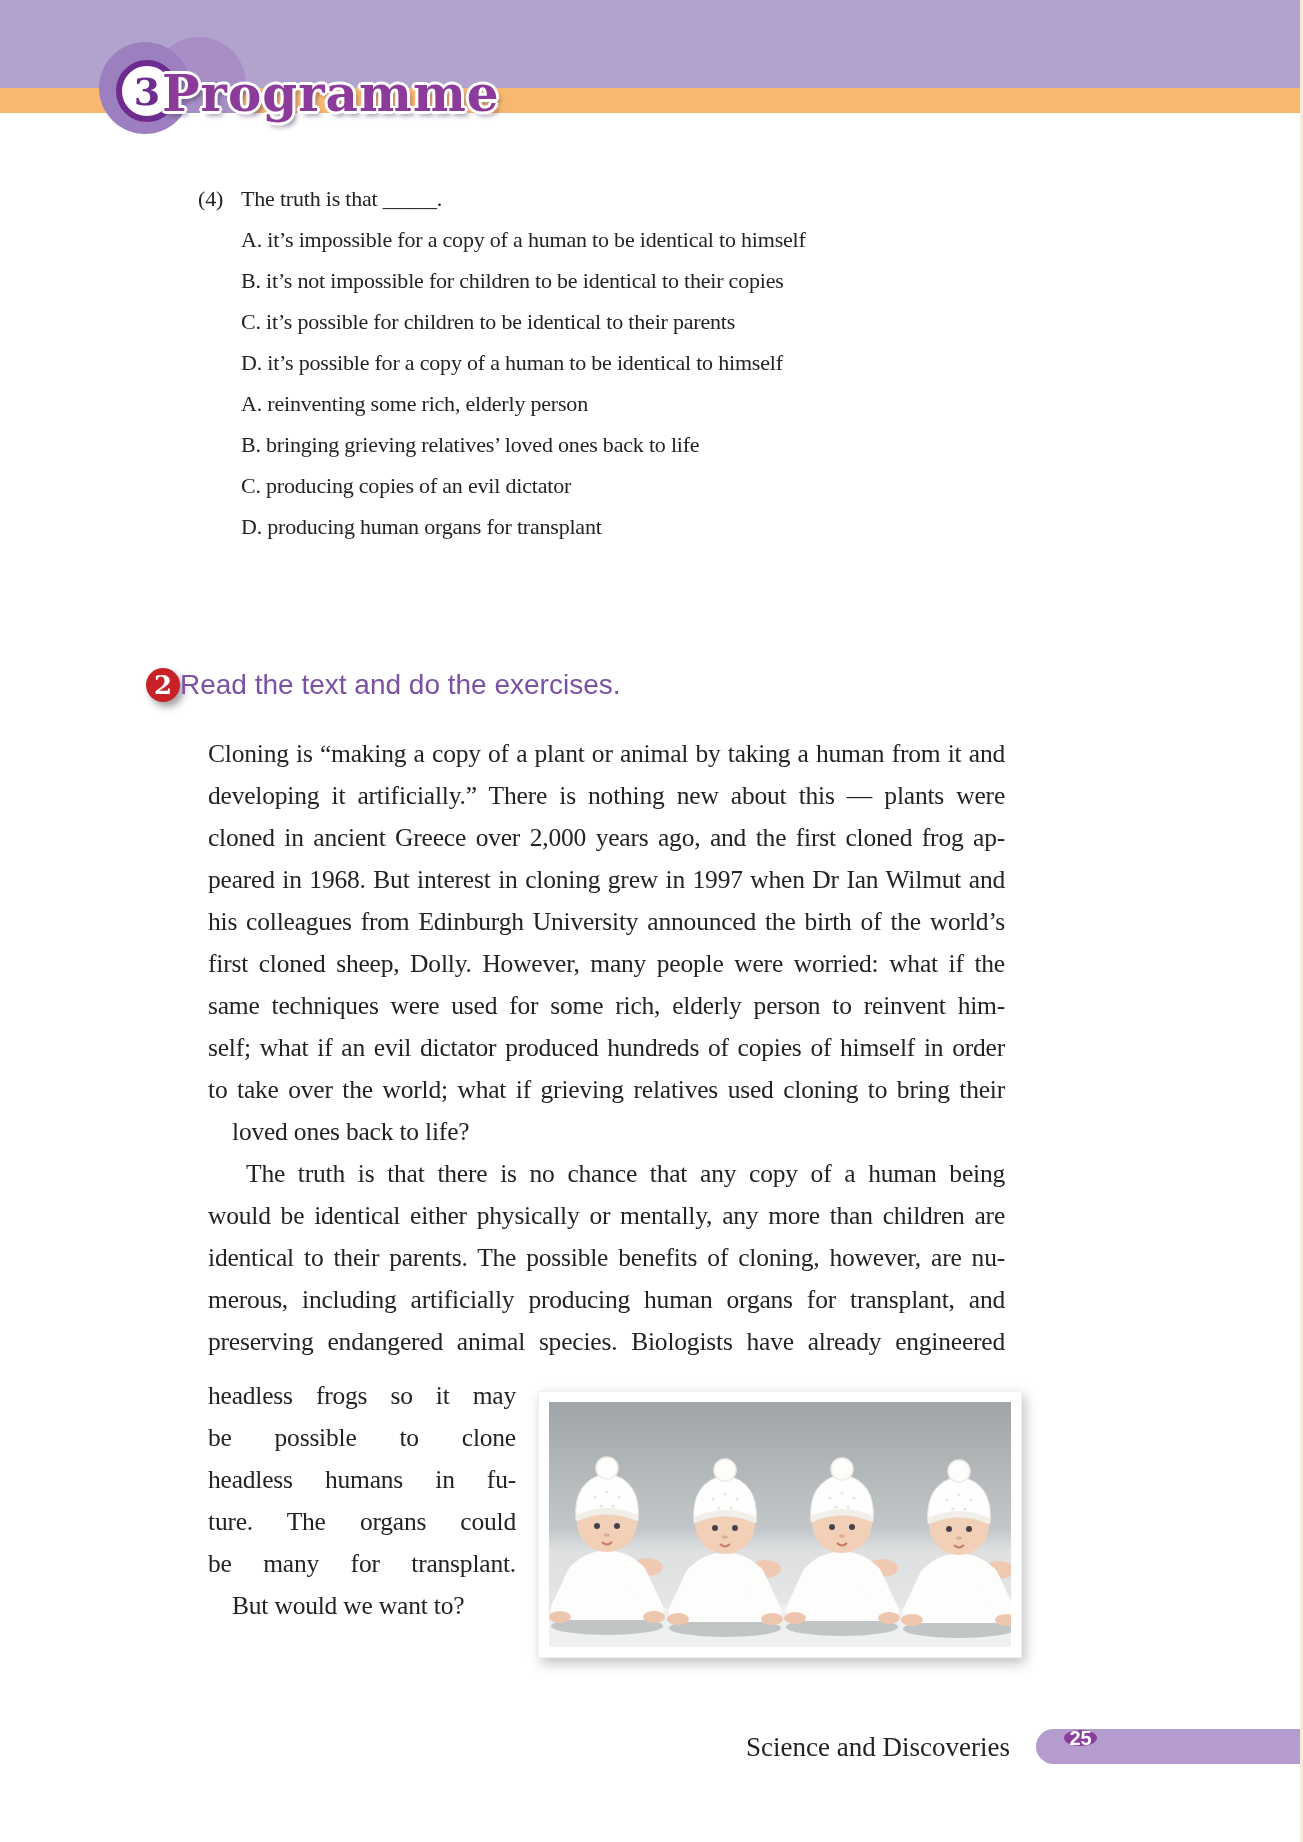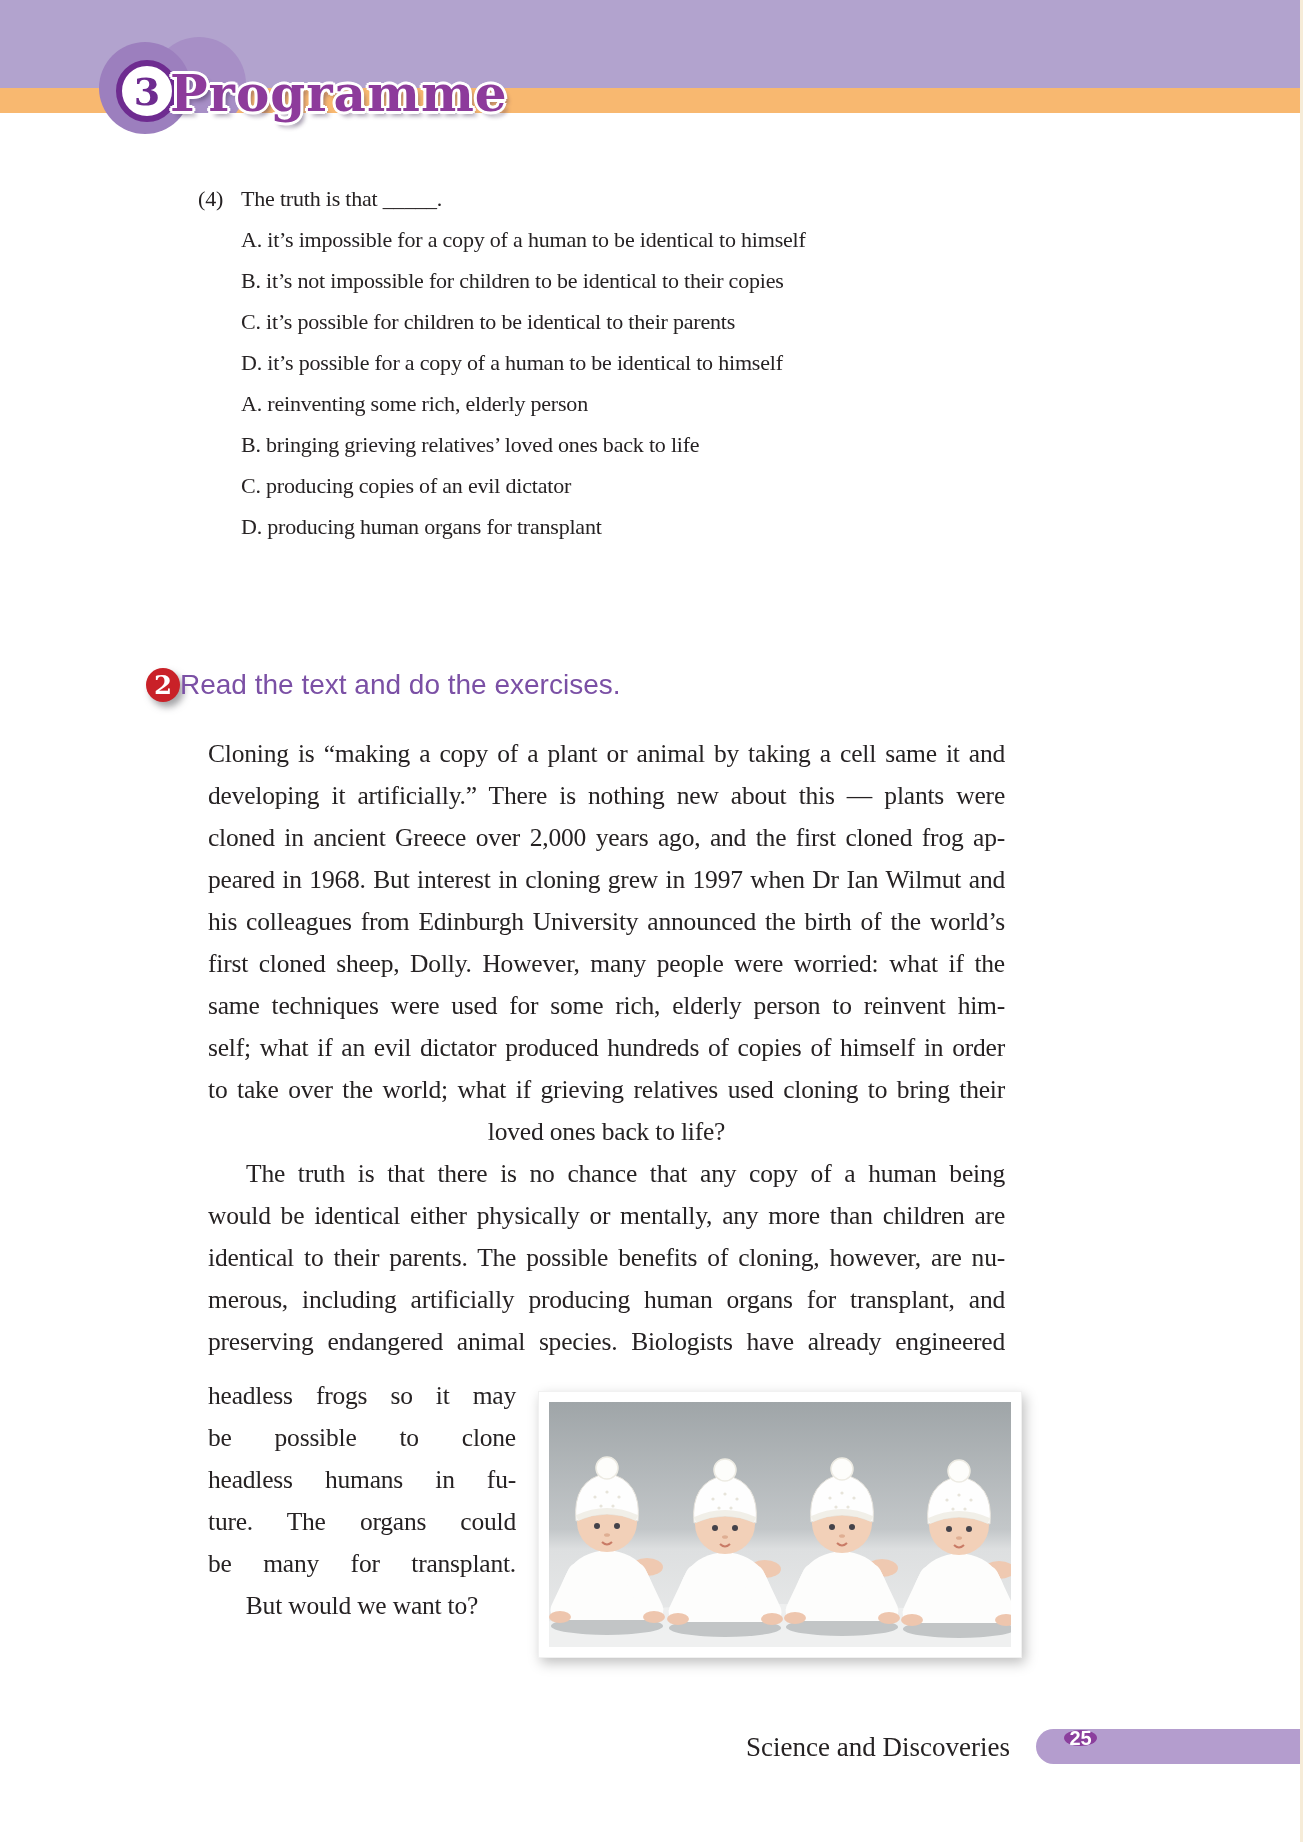--- a/index.html
+++ b/index.html
@@ -14,21 +14,21 @@
   .band-orange{position:absolute;left:0;top:88px;width:1303px;height:25px;background:#f8b870;}
   .dome{position:absolute;left:152px;top:37px;width:94px;height:94px;border-radius:50%;background:#a78fc6;}
   .badge3-back{position:absolute;left:99px;top:42px;width:92px;height:92px;border-radius:50%;background:#9c7fbe;z-index:3;}
   .badge3-ring{
     position:absolute;left:116px;top:60px;width:50px;height:50px;border-radius:50%;
     background:#ffffff;border:6px solid #6e2b90;z-index:4;
     display:flex;align-items:center;justify-content:center;
     font-family:"DejaVu Serif", serif;font-weight:bold;font-size:38px;color:#6e2b90;
   }
   .unit-title{
-    position:absolute;left:170px;top:64px;z-index:5;
+    position:absolute;left:162px;top:64px;z-index:5;
     font-family:"DejaVu Serif", serif;font-weight:bold;font-size:50px;letter-spacing:1px;
     color:#8d3b9b;
     text-shadow:
       -2px -2px 0 #fff, 2px -2px 0 #fff, -2px 2px 0 #fff, 2px 2px 0 #fff,
       -3px 0 0 #fff, 3px 0 0 #fff, 0 -3px 0 #fff, 0 3px 0 #fff,
       4px 5px 4px rgba(60,40,80,.45);
   }
 
   
   .questions{position:absolute;left:198px;top:178px;width:880px;font-size:22px;line-height:41px;letter-spacing:-0.2px;}
@@ -43,21 +43,21 @@
     display:flex;align-items:center;justify-content:center;
     box-shadow:4px 5px 7px rgba(90,90,95,.55);
   }
   .instruction{
     font-family:"Liberation Sans", sans-serif;font-size:28px;color:#7b50a5;
   }
 
   
   .passage{position:absolute;left:208px;top:733px;width:797px;font-size:25.5px;line-height:42px;letter-spacing:-0.2px;}
   .line.j{text-align:justify;text-align-last:justify;}
-  .line.last{text-align:center;}
+  .line.last{text-align:left;margin-left:24px;}
   .line.indent{padding-left:38px;}
   .wrap-region{margin-top:12px;width:308px;}
 
   
   .photo-frame{
     position:absolute;left:538px;top:1391px;width:462px;height:245px;
     background:#ffffff;padding:10px;border:1px solid #f1f1f1;
     box-shadow:3px 5px 12px rgba(0,0,0,.25);
   }
   .photo-frame svg{display:block;}
@@ -108,21 +108,21 @@
     <div class="opt">C. producing copies of an evil dictator</div>
     <div class="opt">D. producing human organs for transplant</div>
   </section>
 
   <div class="task">
     <div class="badge2">2</div>
     <div class="instruction">Read the text and do the exercises.</div>
   </div>
 
   <section class="passage">
-    <div class="line j">Cloning is “making a copy of a plant or animal by taking a cell same it and</div>
+    <div class="line j">Cloning is “making a copy of a plant or animal by taking a human from it and</div>
     <div class="line j">developing it artificially.” There is nothing new about this — plants were</div>
     <div class="line j">cloned in ancient Greece over 2,000 years ago, and the first cloned frog ap-</div>
     <div class="line j">peared in 1968. But interest in cloning grew in 1997 when Dr Ian Wilmut and</div>
     <div class="line j">his colleagues from Edinburgh University announced the birth of the world’s</div>
     <div class="line j">first cloned sheep, Dolly. However, many people were worried: what if the</div>
     <div class="line j">same techniques were used for some rich, elderly person to reinvent him-</div>
     <div class="line j">self; what if an evil dictator produced hundreds of copies of himself in order</div>
     <div class="line j">to take over the world; what if grieving relatives used cloning to bring their</div>
     <div class="line last">loved ones back to life?</div>
     <div class="line j indent">The truth is that there is no chance that any copy of a human being</div>

